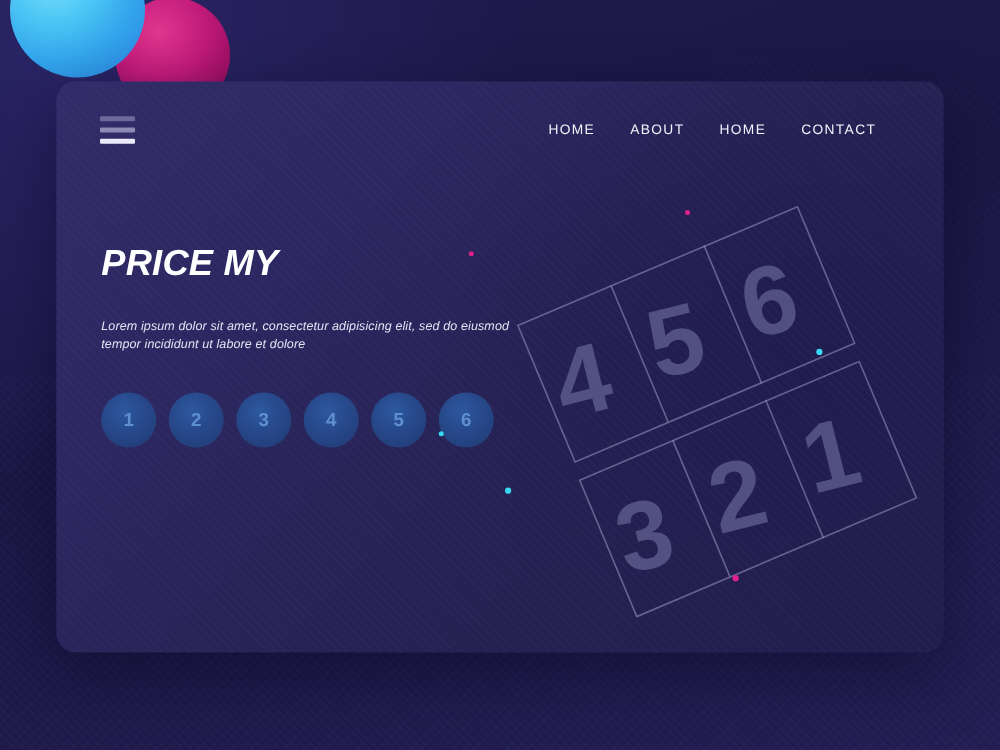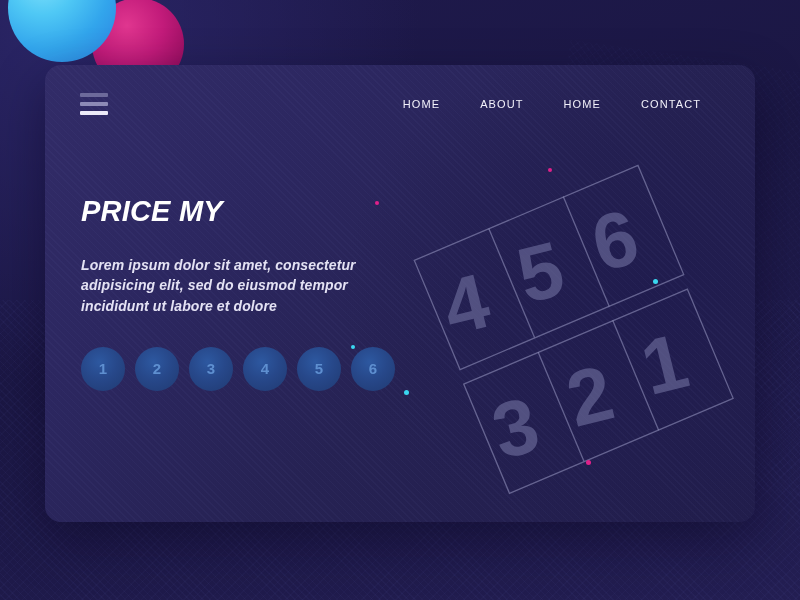--- a/index.html
+++ b/index.html
@@ -106,21 +106,21 @@
     height: 4px;
     border-radius: 1px;
   }
   .hamburger span:nth-child(1) { background: #6d6a9b; }
   .hamburger span:nth-child(2) { background: #8d8ab6; }
   .hamburger span:nth-child(3) { background: #eceaf8; }
 
   .nav {
     display: flex;
     align-items: center;
-    gap: 40px;
+    gap: 28px;
   }
   .nav-item {
     color: #f2f1fa;
     font-size: 11px;
     letter-spacing: 1.1px;
     white-space: nowrap;
     cursor: pointer;
   }
 
   
@@ -137,23 +137,23 @@
     font-weight: bold;
     font-style: italic;
     line-height: 1.16;
     letter-spacing: 0.2px;
   }
   .headline-line-2 { display: block; }
 
   .subtext {
     margin-top: 26px;
     color: #e4e2f4;
-    font-size: 14px;
+    font-size: 10px;
     font-style: italic;
-    font-weight: bold;
+    font-weight: normal;
     line-height: 1.48;
     letter-spacing: 0.1px;
   }
 
   .cta {
     display: inline-flex;
     align-items: center;
     justify-content: center;
     margin-top: 30px;
     width: 173px; height: 43px;

